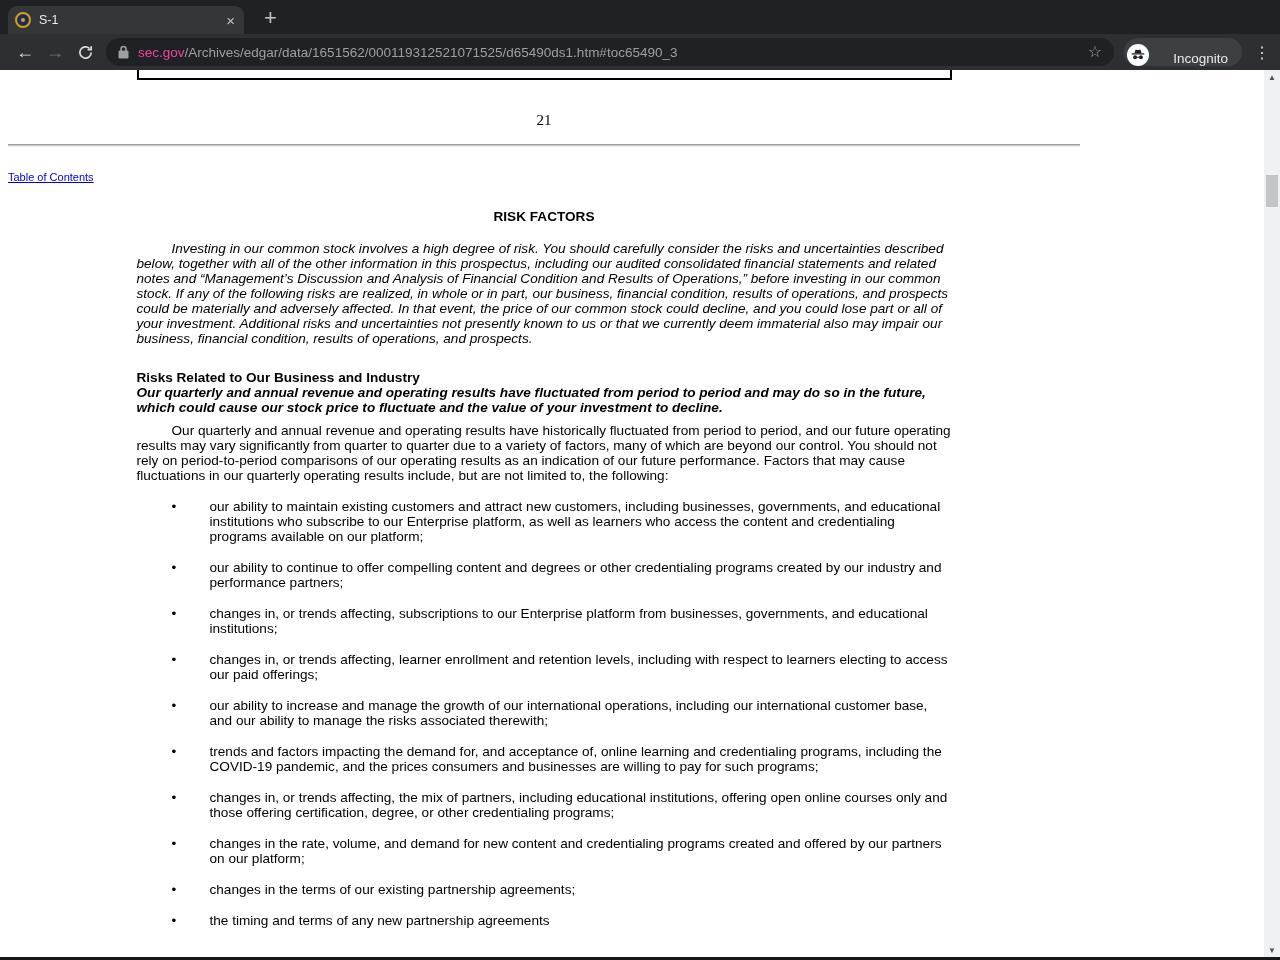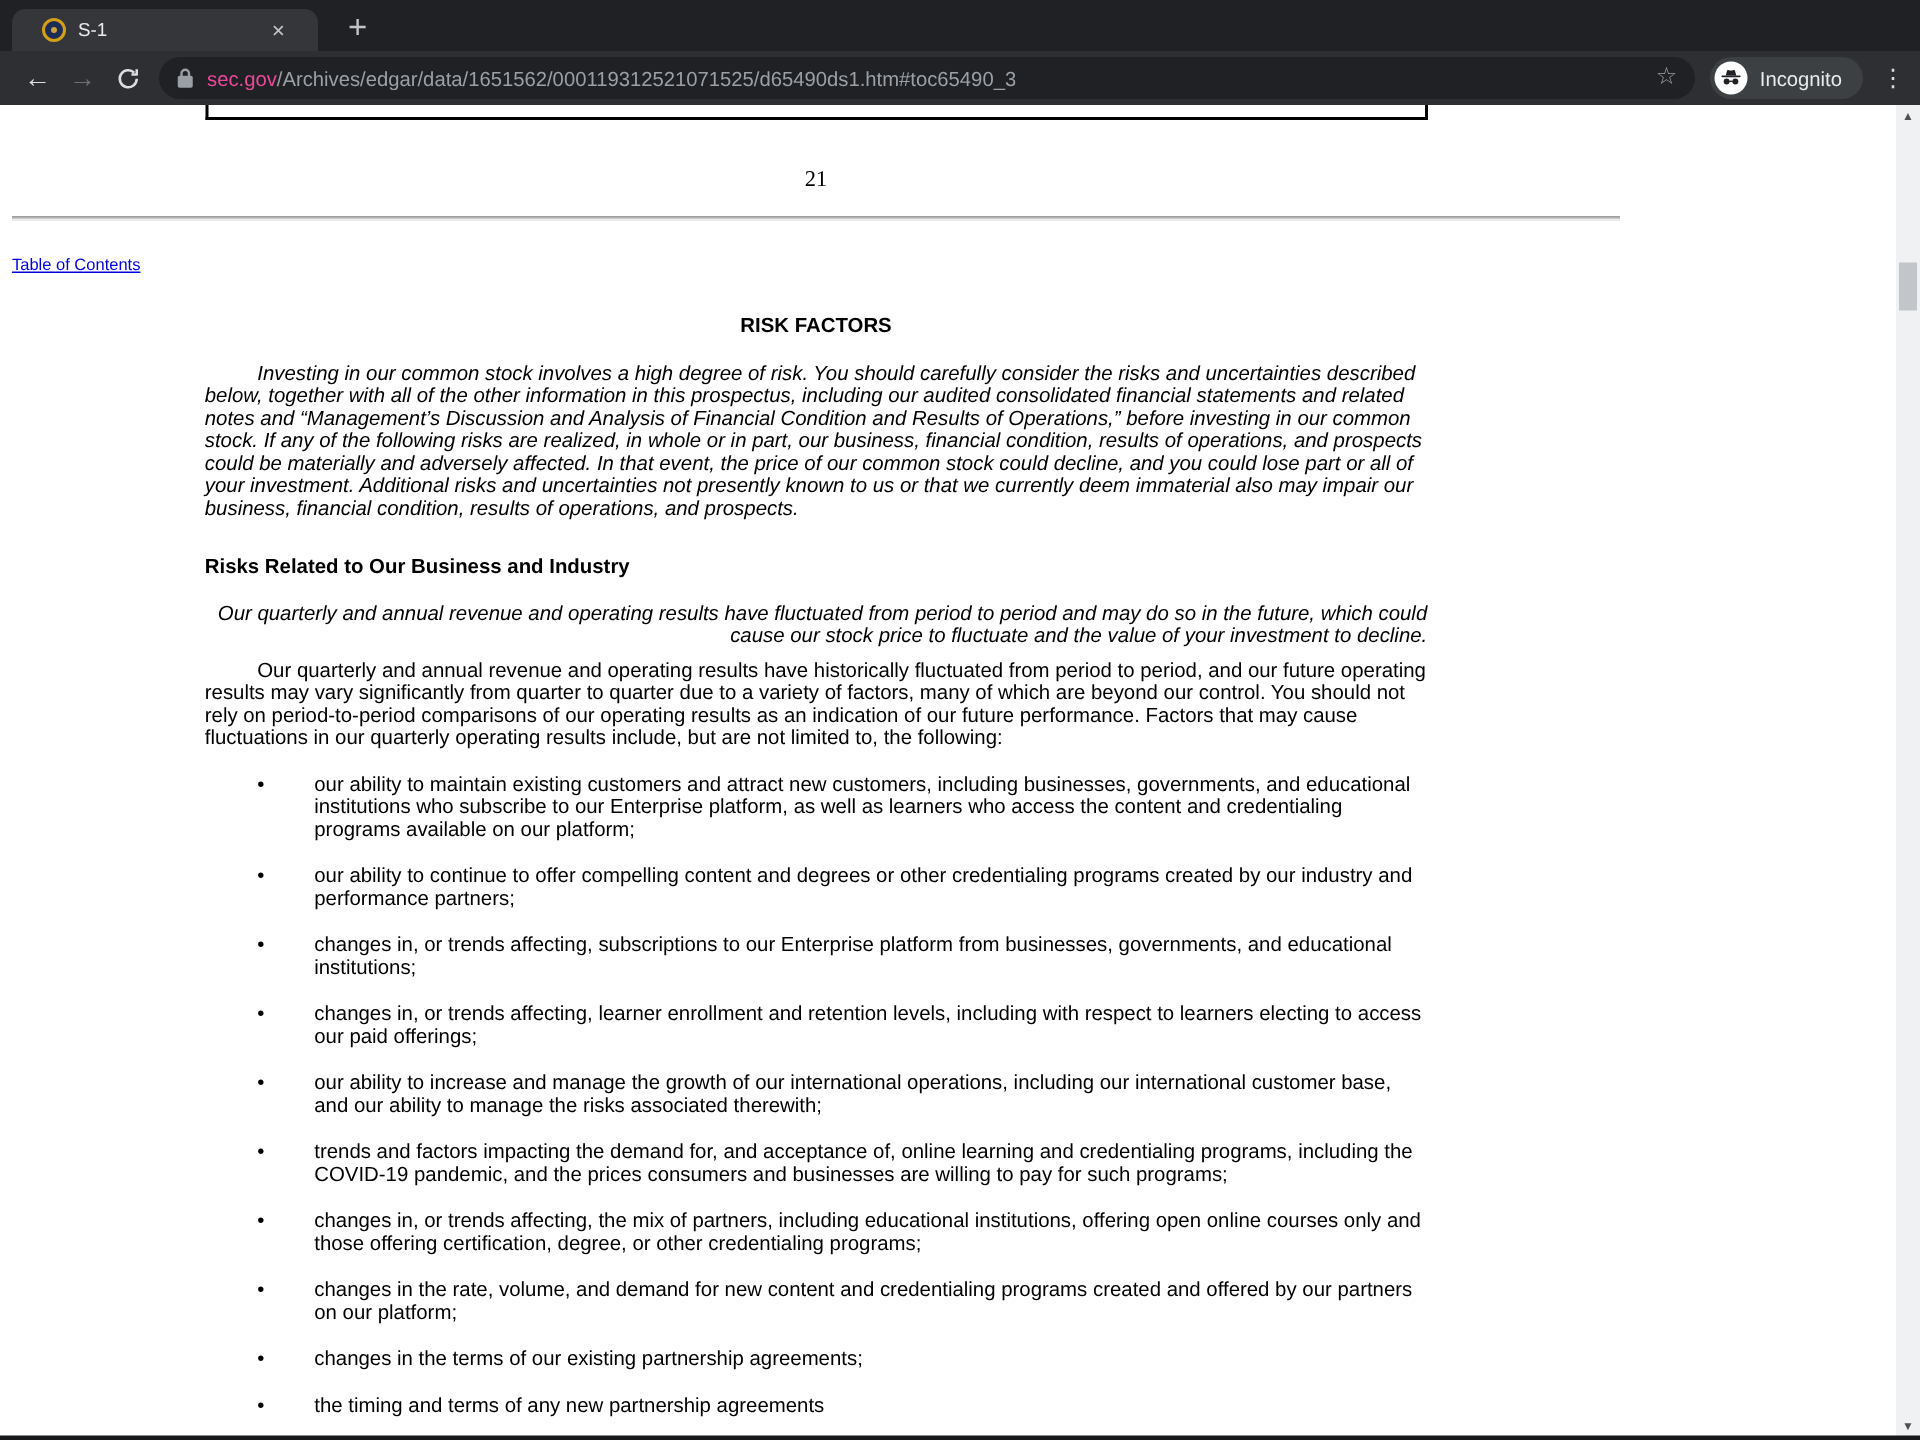--- a/index.html
+++ b/index.html
@@ -3,43 +3,43 @@
 <meta charset="utf-8">
 <style>
   * { box-sizing: border-box; margin: 0; padding: 0; }
   html, body { width: 1280px; height: 960px; overflow: hidden; }
   body { font-family: "Liberation Sans", sans-serif; background: #fff; }
 
   .browser { position: relative; width: 1280px; height: 960px; background: #fff; }
 
   
   .tabstrip { height: 34px; background: #202124; display: flex; align-items: flex-end; padding-left: 8px; }
-  .tab { width: 204px; height: 28px; background: #35363a; border-radius: 9px 9px 0 0;
-         display: flex; align-items: center; padding: 0 20px; gap: 8px; }
+  .tab { width: 236px; height: 28px; background: #35363a; border-radius: 9px 9px 0 0;
+         display: flex; align-items: center; padding: 0 7px; gap: 8px; }
   .favicon { width: 16px; height: 16px; border-radius: 50%; background: #1d2c52;
              border: 2px solid #d4a017; flex: 0 0 auto; position: relative; }
   .favicon::after { content:""; position:absolute; left:4px; top:4px; width:4px; height:4px;
              border-radius:50%; background:#caa53d; }
   .tab-title { color: #e8eaed; font-size: 12.5px; flex: 1; }
   .tab-close { color: #c0c4c9; font-size: 15px; line-height: 15px; padding: 0 2px; cursor: default; }
   .newtab { color: #c0c4c9; font-size: 22px; font-weight: 300; margin: 0 0 6px 20px; line-height: 20px; }
 
   
   .toolbar { height: 36px; background: #2e2f33; display: flex; align-items: center; padding: 0 10px; }
   .nav-btn { width: 30px; text-align: center; color: #dadce0; font-size: 18px; line-height: 28px; }
   .nav-btn.disabled { color: #6c7075; }
   .reload-btn { width: 30px; display: flex; justify-content: center; align-items: center; }
   .omnibox { flex: 1; height: 28px; margin-left: 6px; background: #1f2125; border-radius: 14px;
              display: flex; align-items: center; padding: 0 12px; min-width: 0; }
   .lock { display: flex; align-items: center; margin-right: 9px; }
   .url { font-size: 13.5px; color: #9aa0a6; white-space: nowrap; overflow: hidden; }
   .url .host { color: #ec4899; }
   .star { margin-left: auto; color: #9aa0a6; font-size: 16px; line-height: 16px; padding-left: 8px; }
-  .incog { height: 28px; border-radius: 14px; background: #3c4043; display: flex; align-items: center;
-           gap: 8px; padding: 0 14px 0 3px; margin-left: 10px; flex: 0 0 auto; }
+  .incog { height: 28px; border-radius: 14px; background: #3c4043; display: flex; align-items: flex-end;
+           gap: 24px; padding: 0 14px 0 3px; margin-left: 10px; flex: 0 0 auto; }
   .spy-circle { width: 22px; height: 22px; border-radius: 50%; background: #fff;
                 display: flex; align-items: center; justify-content: center; }
   .incog-label { color: #e8eaed; font-size: 13.5px; }
   .menu-dots { color: #dadce0; font-size: 16px; margin-left: 12px; width: 16px; text-align: center; }
 
   
   .viewport { position: absolute; top: 70px; left: 0; right: 0; bottom: 0; background: #fff; overflow: hidden; }
   .doc { width: 1088px; color: #000; }
 
   .top-box { width: 815px; margin: 0 auto; height: 10px;
@@ -49,21 +49,21 @@
   .rule { margin: 16px 8px 0 8px; height: 3px; border: none;
           border-top: 1px solid #9d9d9d; border-bottom: 1px solid #f0f0f0; background: #c9c9c9; }
   .toc-wrap { margin: 20px 0 0 8px; }
   .toc-link { color: #0000e0; font-weight: normal; font-size: 11px; line-height: 15px;
               text-decoration: underline; cursor: pointer; }
 
   .content { width: 815px; margin: 0 auto; font-size: 13.6px; line-height: 15px; }
   .doc-title { margin-top: 24px; text-align: center; font-weight: bold; }
   .p-intro { margin-top: 17px; font-style: italic; text-indent: 35px; }
   .section-heading { margin-top: 24px; font-weight: bold; }
-  .risk-heading { margin-top: 16px; font-weight: normal; font-style: italic; text-align: right; }
+  .risk-heading { font-weight: bold; font-style: italic; }
   .risk-body { margin-top: 8px; text-indent: 35px; }
   ul.bullets { margin-top: 8px; list-style: none; }
   ul.bullets li { position: relative; padding-left: 73px; margin-top: 16px; }
   ul.bullets li::before { content: "\2022"; position: absolute; left: 35px; top: 0; }
 
   
   .scrollbar { position: absolute; top: 0; right: 0; bottom: 0; width: 16px; background: #f0f1f2; }
   .scroll-arrow { height: 15px; display: flex; align-items: center; justify-content: center;
                   color: #4d5156; font-size: 8px; }
   .scroll-arrow.down { position: absolute; bottom: 2px; left: 0; right: 0; }

